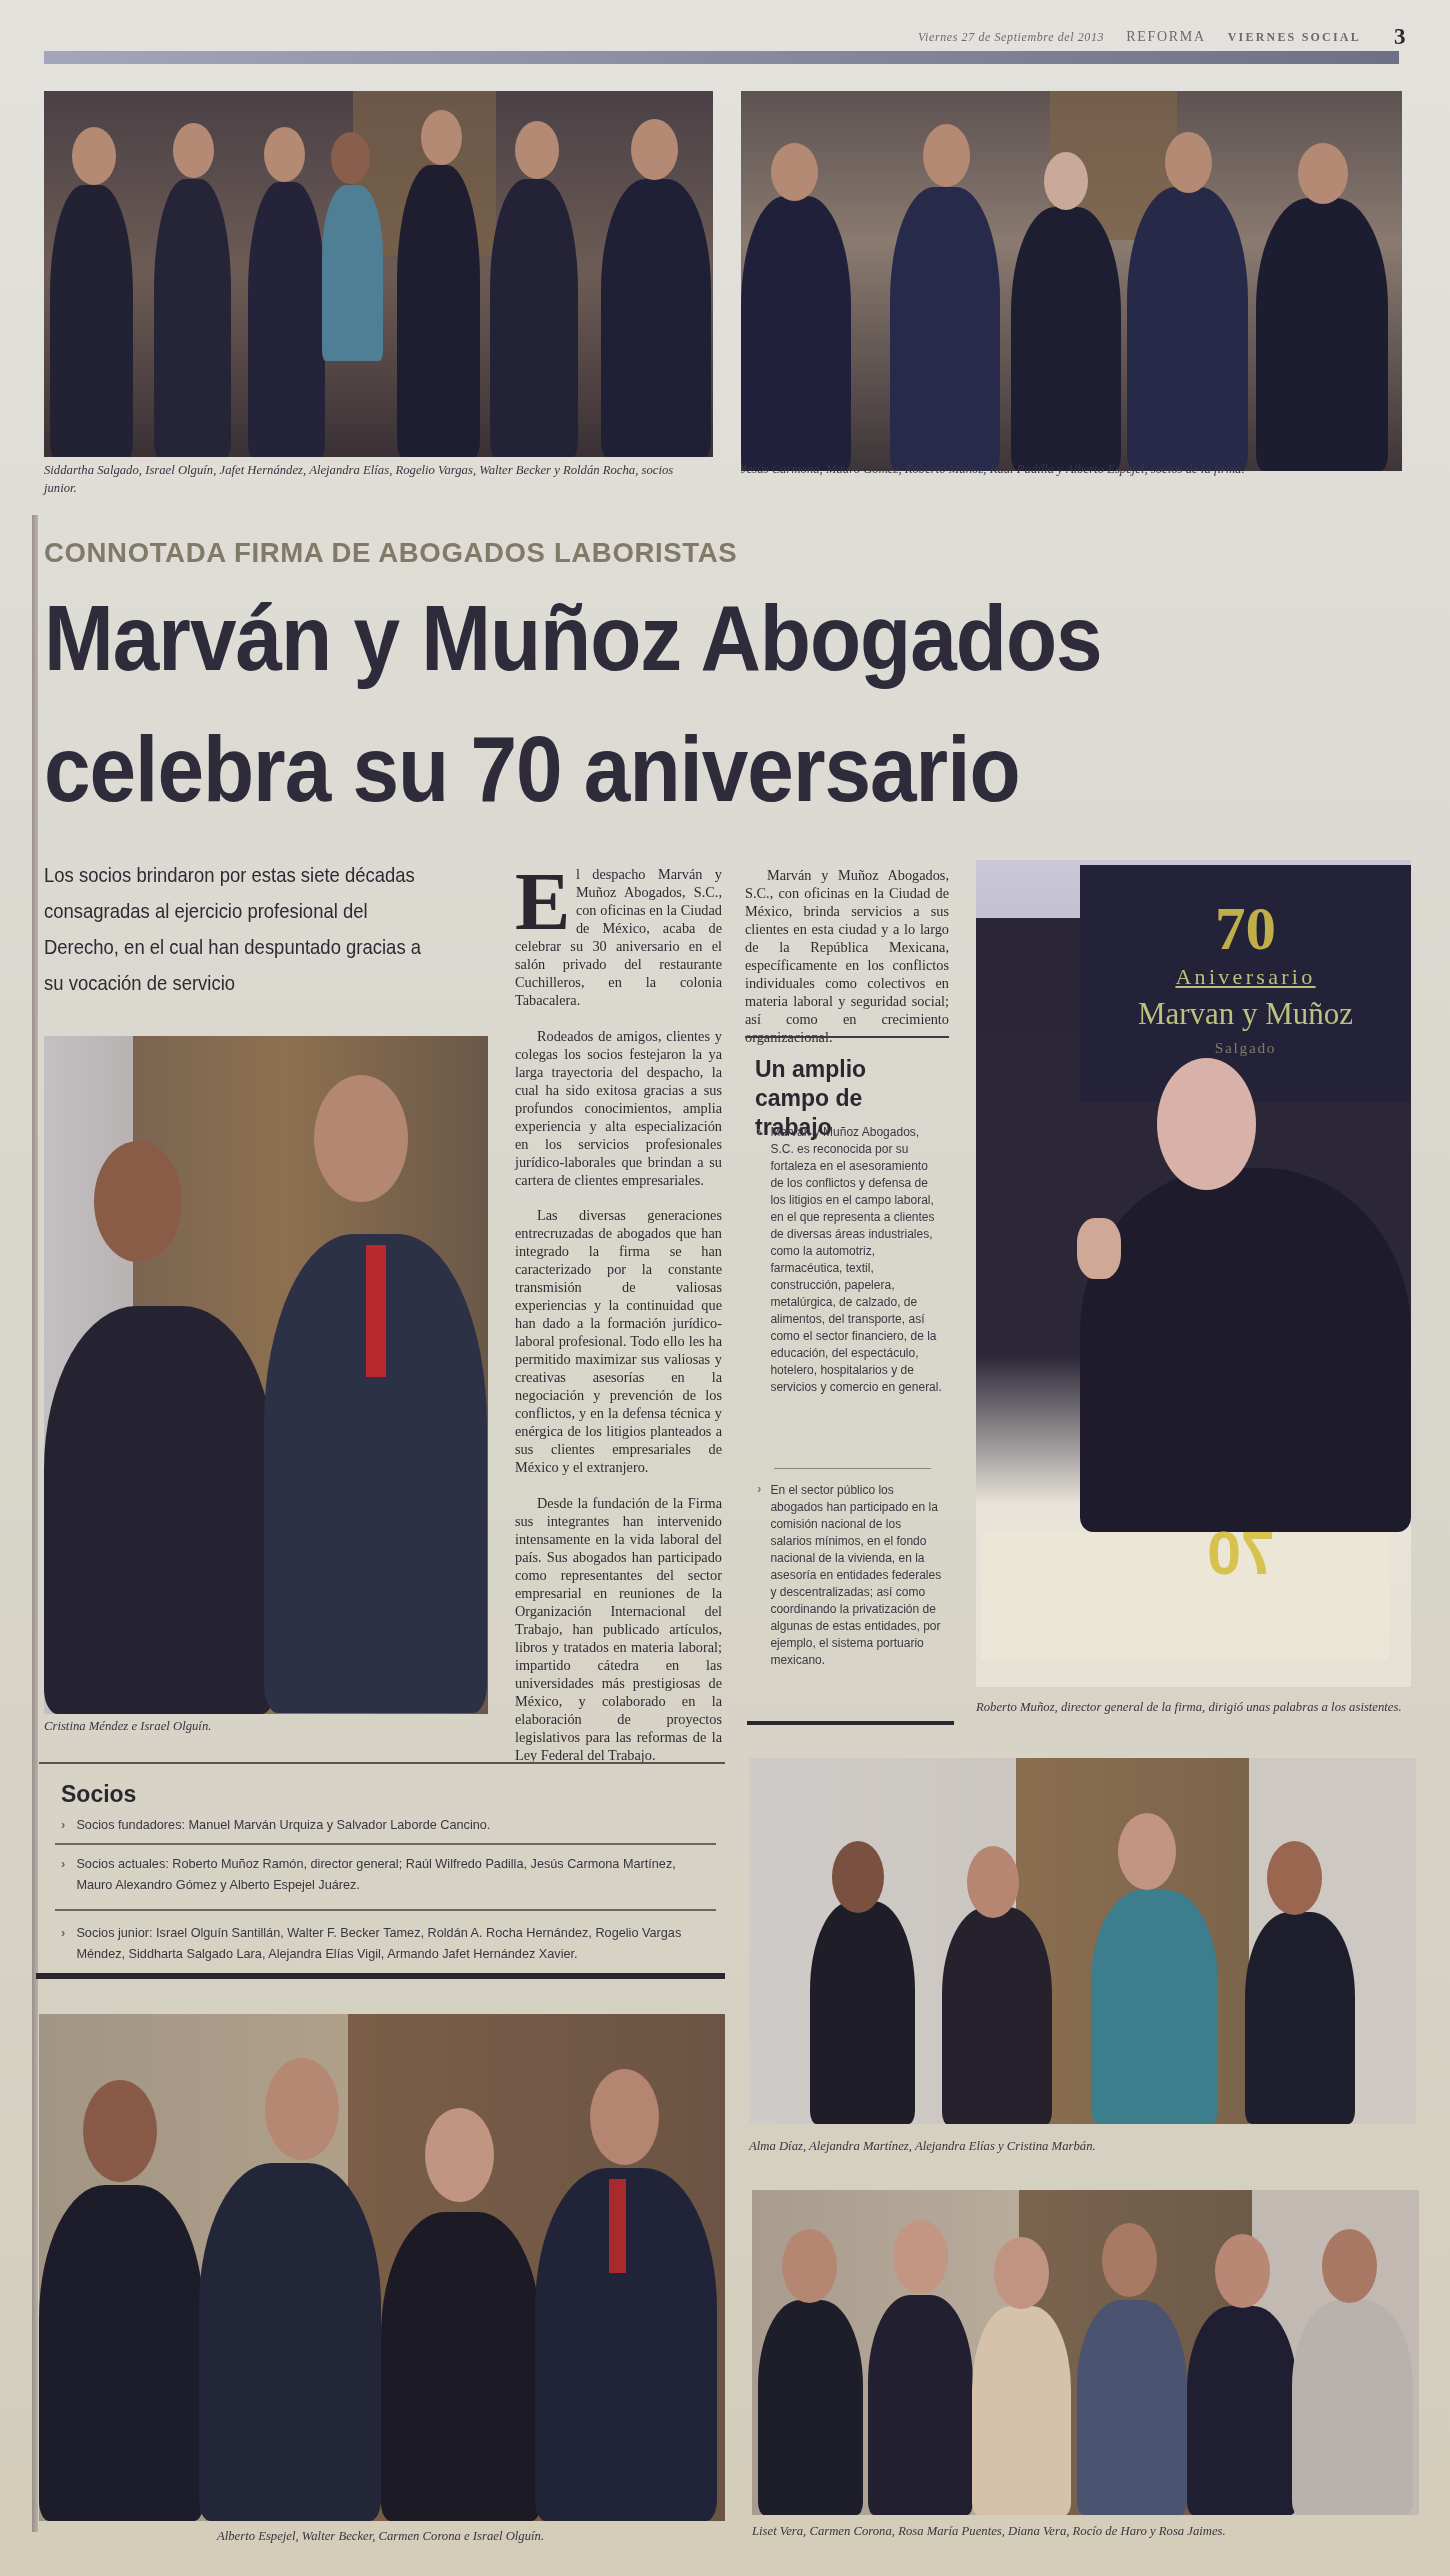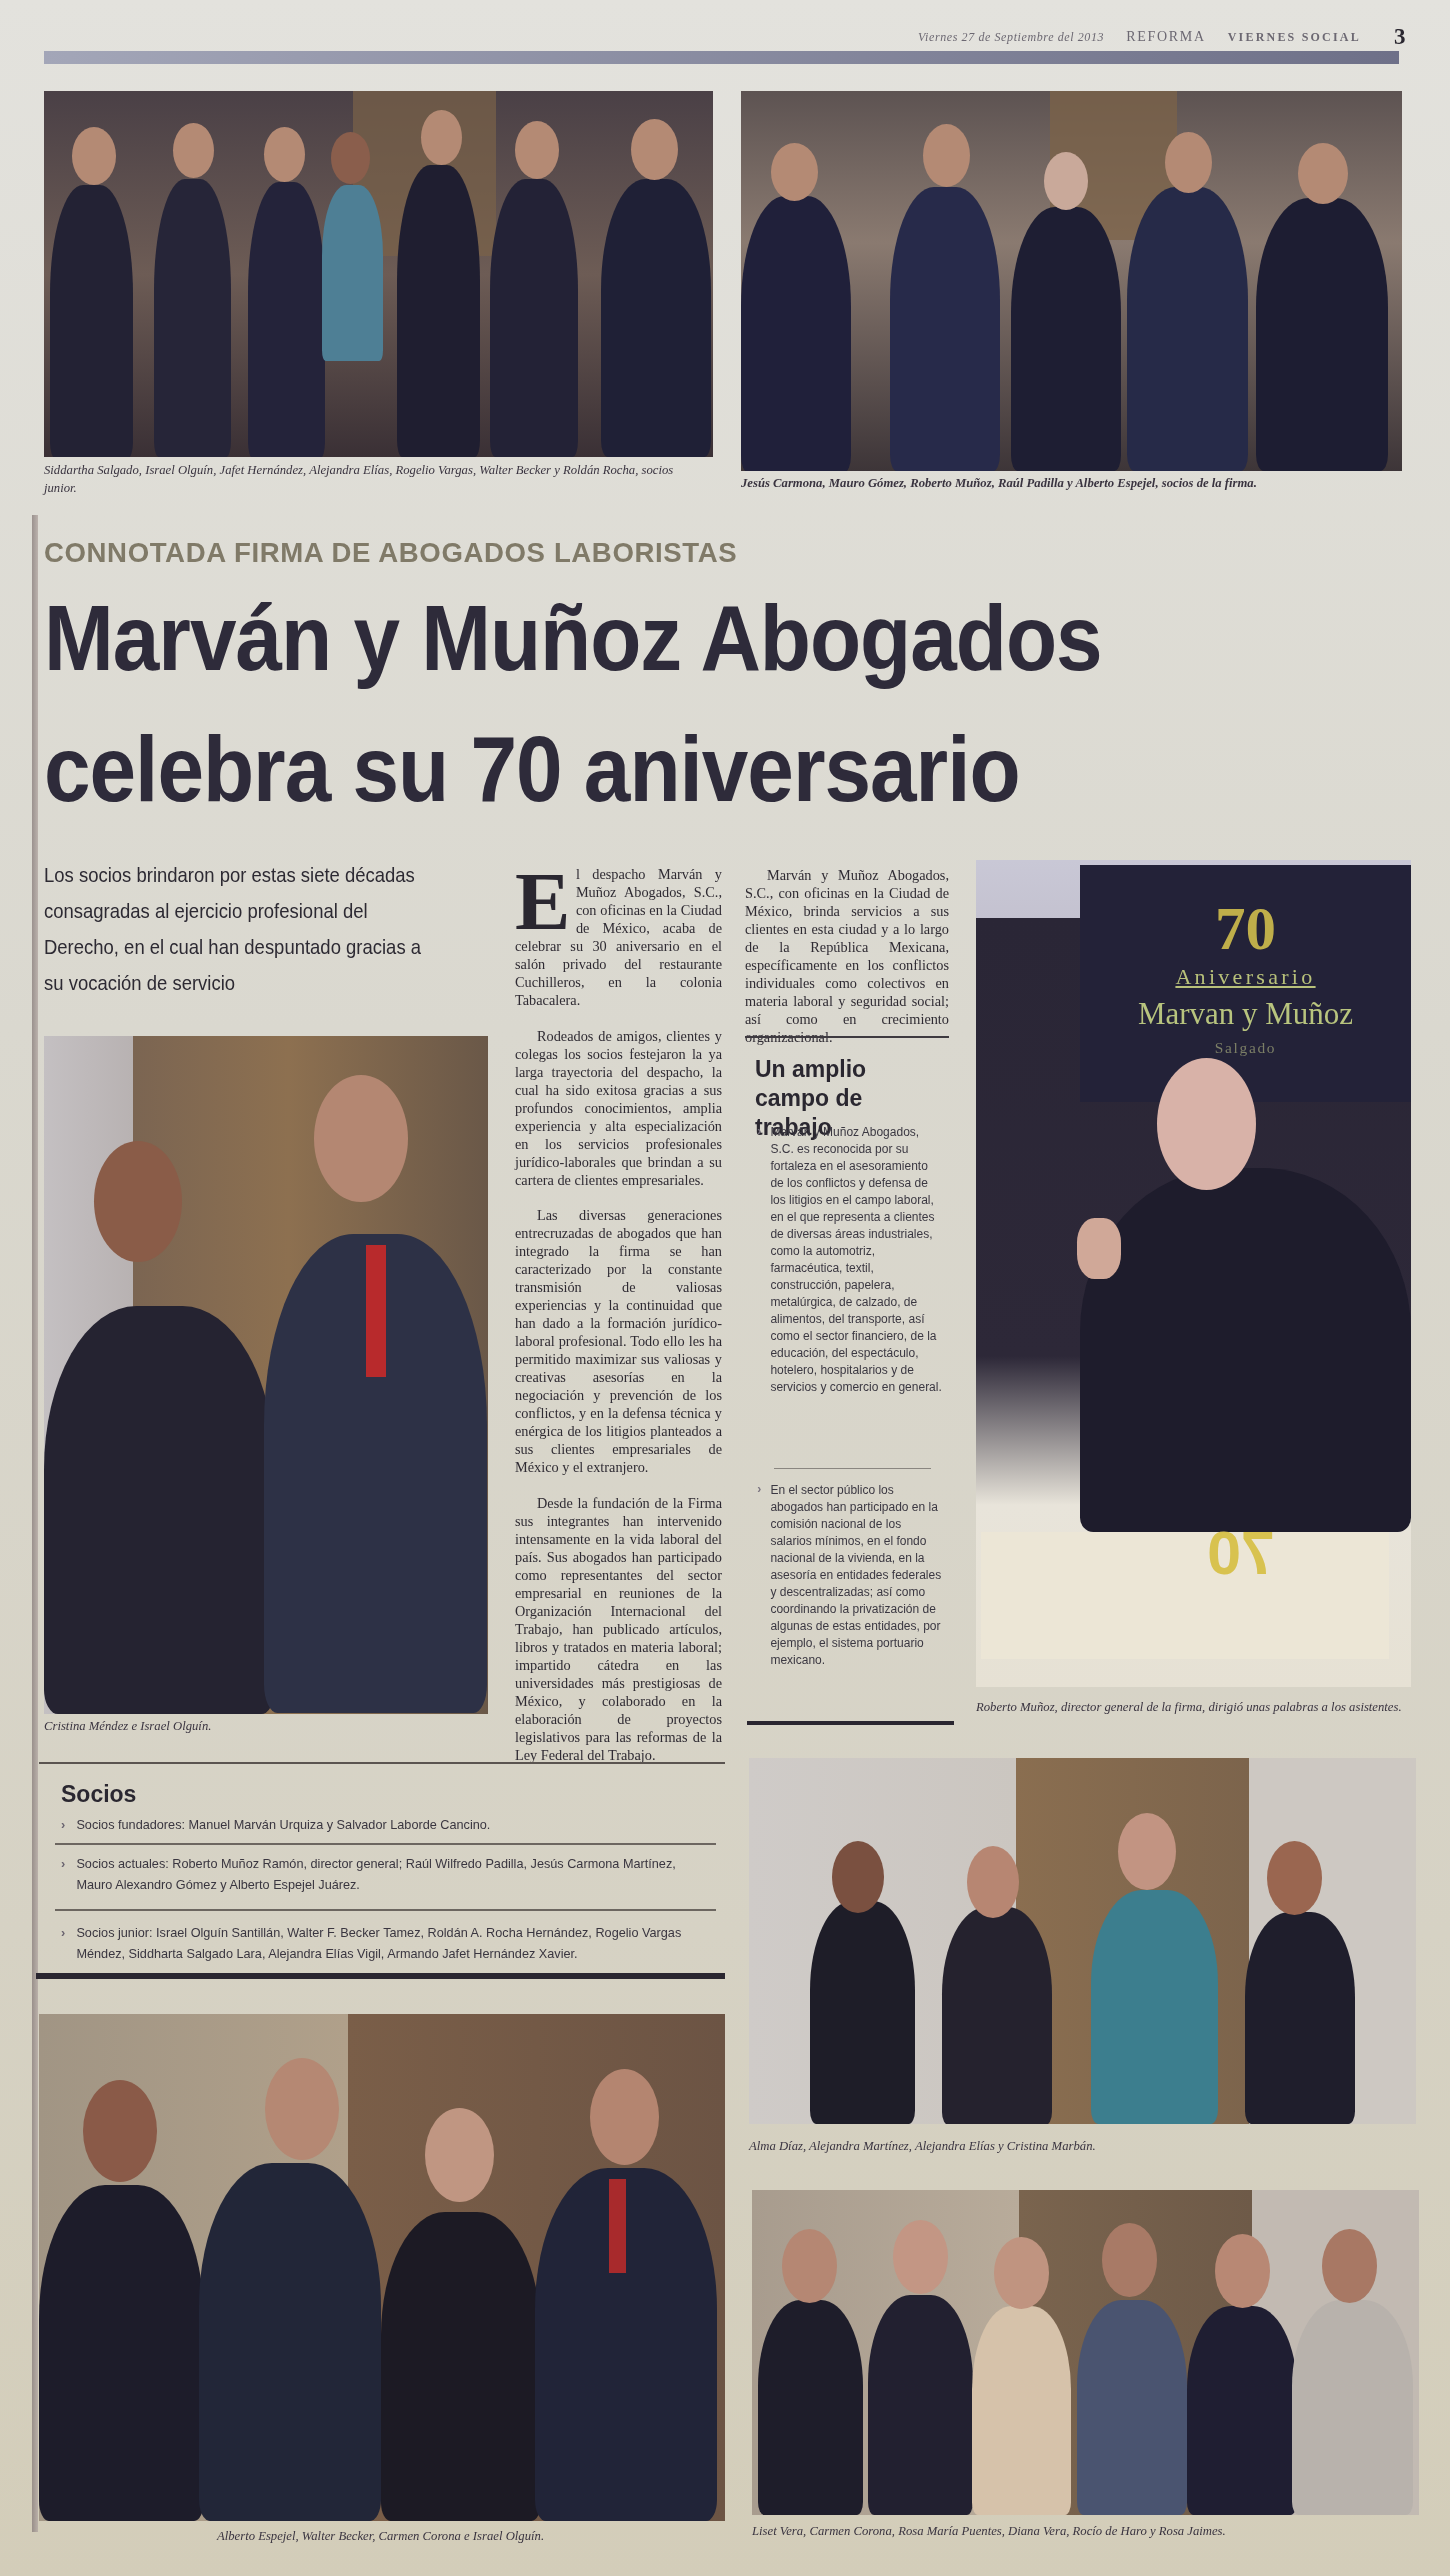--- a/index.html
+++ b/index.html
@@ -151,21 +151,21 @@
     <div class="head" style="left:30px;top:52px;width:47px;height:58px;"></div>
     <div class="person" style="left:149px;top:96px;width:110px;height:284px;background:#272a4a;"></div>
     <div class="head" style="left:182px;top:33px;width:47px;height:63px;"></div>
     <div class="person" style="left:270px;top:116px;width:110px;height:264px;background:#1e1e33;"></div>
     <div class="head" style="left:303px;top:61px;width:44px;height:58px;background:#c9a99a;"></div>
     <div class="person" style="left:386px;top:96px;width:121px;height:284px;background:#262a48;"></div>
     <div class="head" style="left:424px;top:41px;width:47px;height:61px;"></div>
     <div class="person" style="left:515px;top:107px;width:132px;height:273px;background:#1d1d32;"></div>
     <div class="head" style="left:557px;top:52px;width:50px;height:61px;"></div>
   </div>
-  <div class="caption" style="left:741px; top:475px; width:661px;font-weight:bold;">Jesús Carmona, Mauro Gómez, Roberto Muñoz, Raúl Padilla y Alberto Espejel, socios de la firma.</div>
+  <div class="caption" style="left:741px; top:461px; width:661px;">Jesús Carmona, Mauro Gómez, Roberto Muñoz, Raúl Padilla y Alberto Espejel, socios de la firma.</div>
 
   <div class="kicker">CONNOTADA FIRMA DE ABOGADOS LABORISTAS</div>
   <div class="headline">
     <div>Marván y Muñoz Abogados</div>
     <div>celebra su 70 aniversario</div>
   </div>
   <div class="dek">Los socios brindaron por estas siete décadas consagradas al ejercicio profesional del Derecho, en el cual han despuntado gracias a su vocación de servicio</div>
 
   <div class="photo" style="left:44px; top:1036px; width:444px; height:678px; background:linear-gradient(90deg,#c4c0c2 0%,#b8b2b2 20%,#7b6552 20%,#8d7050 55%,#6a5848 100%);">
     <div class="person" style="left:0;top:270px;width:231px;height:408px;background:#252331;"></div>

